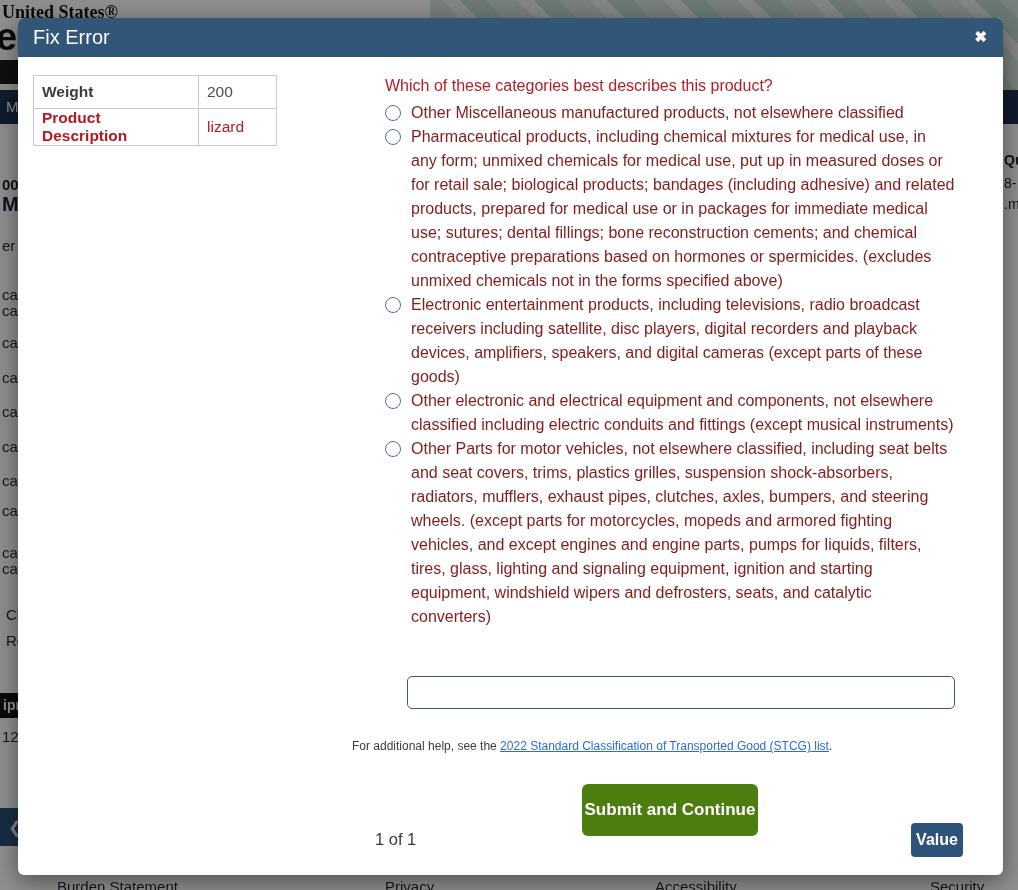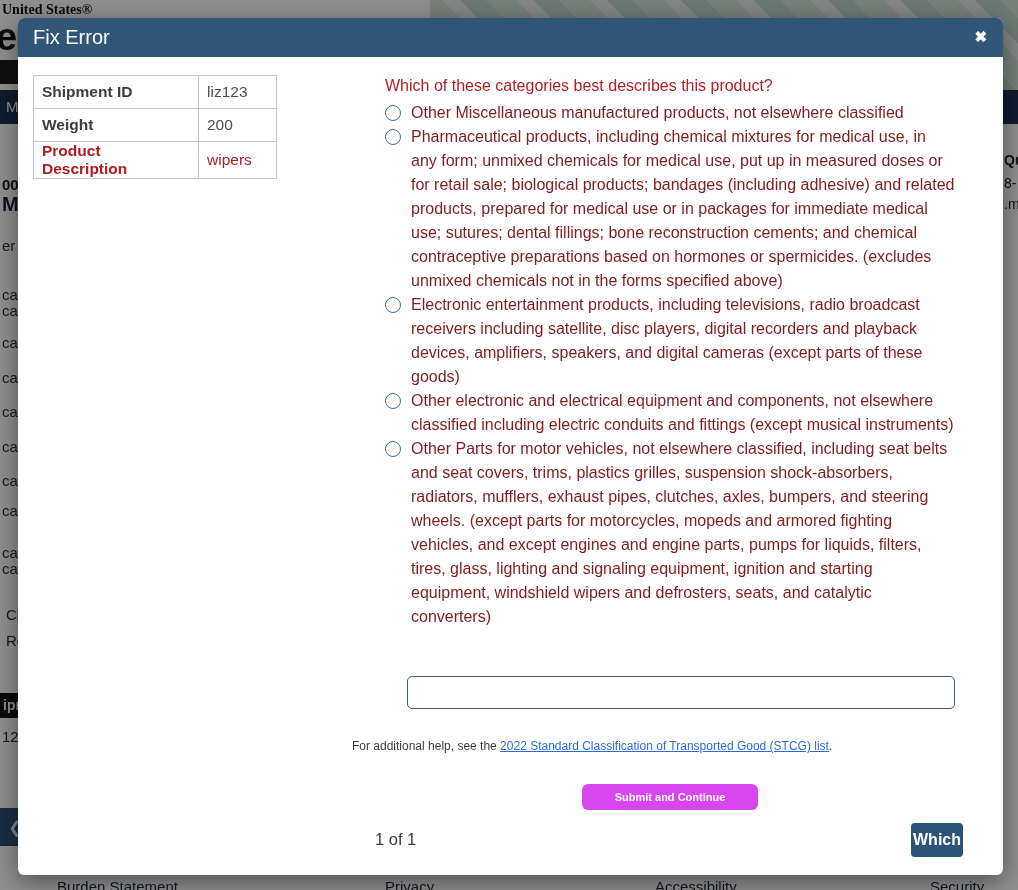--- a/index.html
+++ b/index.html
@@ -13,21 +13,21 @@
   
   .backdrop { position: absolute; inset: 0; background: #ffffff; }
   .map-texture {
     position: absolute; left: 430px; top: 0; width: 588px; height: 92px;
     background: repeating-linear-gradient(45deg, #c9dbd2 0 22px, #e4ece7 22px 34px, #aecdbf 34px 52px);
     opacity: .75;
   }
   .brand {
     position: absolute; left: 2px; top: 2px;
     font-family: "Liberation Serif", serif;
-    font-weight: bold; font-size: 14px; color: #111;
+    font-weight: bold; font-size: 18px; color: #111;
   }
   .logo-frag {
     position: absolute; left: -4px; top: 16px;
     font-size: 38px; font-weight: 900; color: #141414; letter-spacing: -2px;
   }
   .logo-block { position: absolute; left: 0; top: 60px; width: 38px; height: 24px; background: #1b1b1b; }
   .menubar {
     position: absolute; left: 0; top: 90px; width: 100%; height: 34px;
     background: #1e3050; color: #fff; font-size: 15px; line-height: 34px;
     padding-left: 6px;
@@ -102,23 +102,23 @@
     font-family: "Liberation Sans", sans-serif;
   }
 
   .help-line {
     position: absolute; left: 334px; top: 721px; width: 660px;
     font-size: 12px; color: #3c3c3c; white-space: nowrap;
   }
   .help-link { color: #2b6bd4; text-decoration: underline; cursor: pointer; }
 
   .submit-btn {
-    position: absolute; left: 564px; top: 766px; width: 176px; height: 26px;
-    background: #d946ef; border: none; border-radius: 6px;
-    color: #ffffff; font-size: 11px; font-weight: 600; cursor: pointer;
+    position: absolute; left: 564px; top: 766px; width: 176px; height: 52px;
+    background: #4d7c0f; border: none; border-radius: 6px;
+    color: #ffffff; font-size: 17px; font-weight: 600; cursor: pointer;
     font-family: "Liberation Sans", sans-serif;
   }
   .pager { position: absolute; left: 357px; top: 812px; font-size: 16.5px; color: #3a3a3a; }
   .skip-btn {
     position: absolute; left: 893px; top: 805px; width: 52px; height: 34px;
     background: #2d5379; border: none; border-radius: 4px;
     color: #ffffff; font-size: 16px; font-weight: bold; cursor: pointer;
     font-family: "Liberation Sans", sans-serif;
   }
 </style>
@@ -167,31 +167,27 @@
 <div class="overlay"></div>
 
 <div class="modal">
   <div class="modal-header">
     <span class="modal-title">Fix Error</span>
     <span class="modal-close">✖</span>
   </div>
 
   <table class="ship-table">
     <tbody>
-        <tr>
-      <th>Shipment ID</th>
-      <td>liz123</td>
-    </tr>
     <tr>
       <th>Weight</th>
       <td>200</td>
     </tr>
     <tr class="error">
       <th>Product Description</th>
-      <td>wipers</td>
+      <td>lizard</td>
     </tr>
   </tbody>
     </table>
 
   <div class="question">Which of these categories best describes this product?</div>
 
   <div class="options">
     <div class="option">
       <span class="radio"></span>
       <span class="option-text">Other Miscellaneous manufactured products, not elsewhere classified</span>
@@ -215,14 +211,14 @@
   </div>
 
   <input type="text" class="describe-input" placeholder="" style="">
 
   <div class="help-line">
     <span>For additional help, see the </span><a class="help-link">2022 Standard Classification of Transported Good (STCG) list</a><span>.</span>
   </div>
 
   <button class="submit-btn">Submit and Continue</button>
   <div class="pager">1 of 1</div>
-  <button class="skip-btn">Which</button>
+  <button class="skip-btn">Value</button>
 </div>
 
 </body></html>

